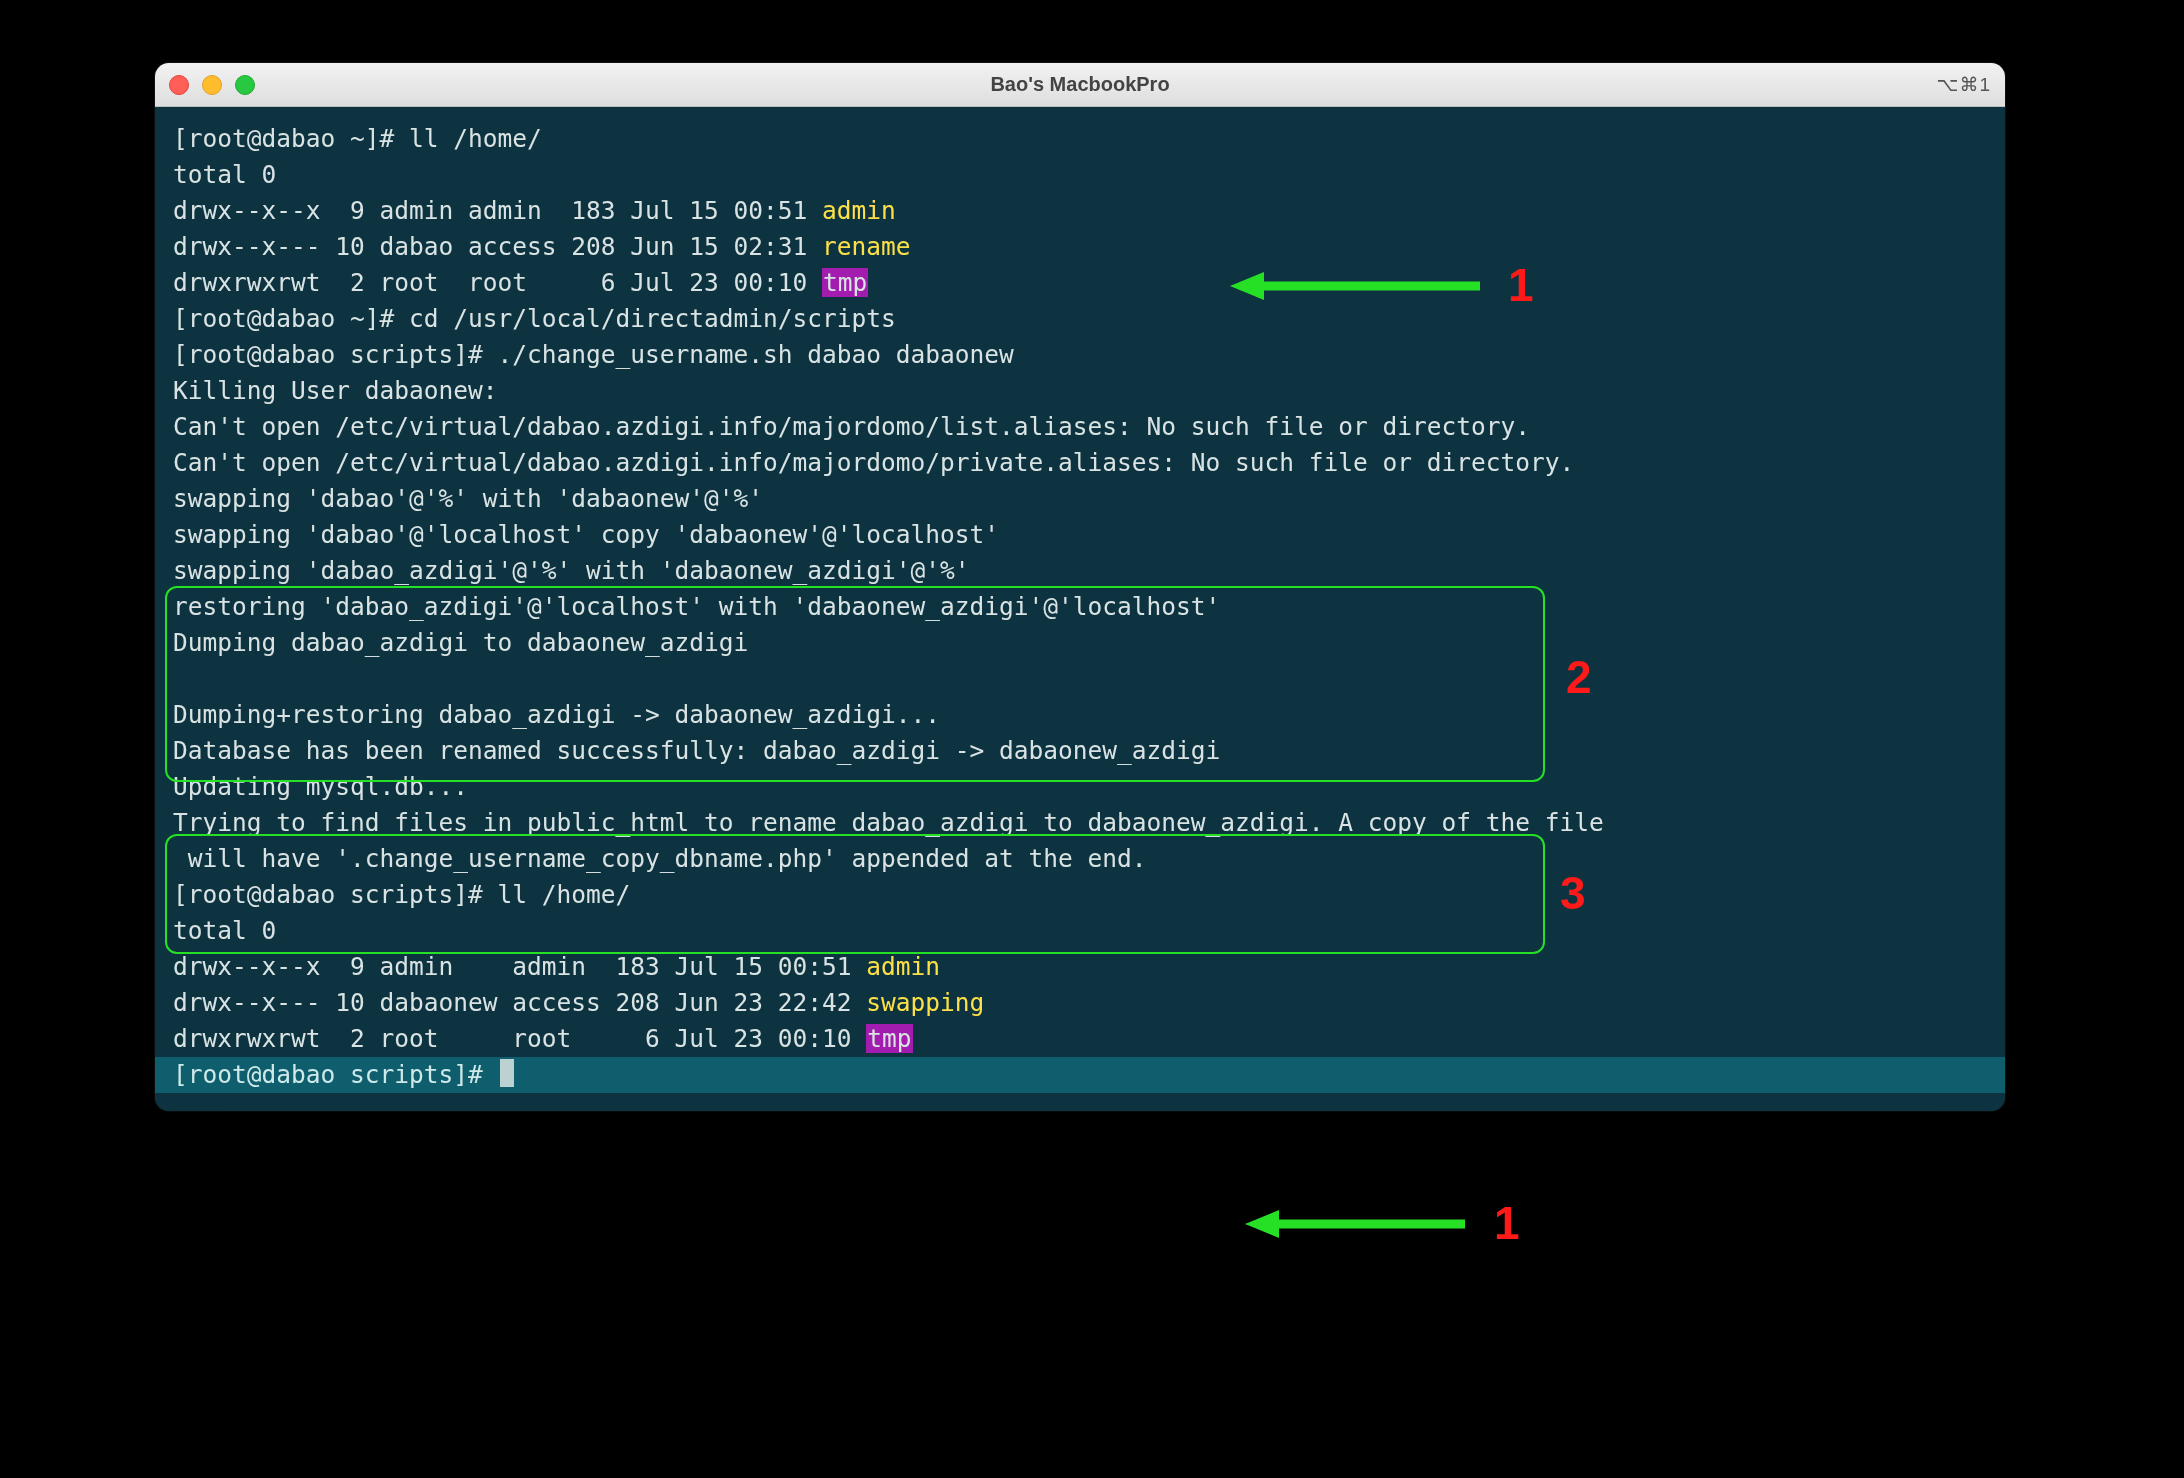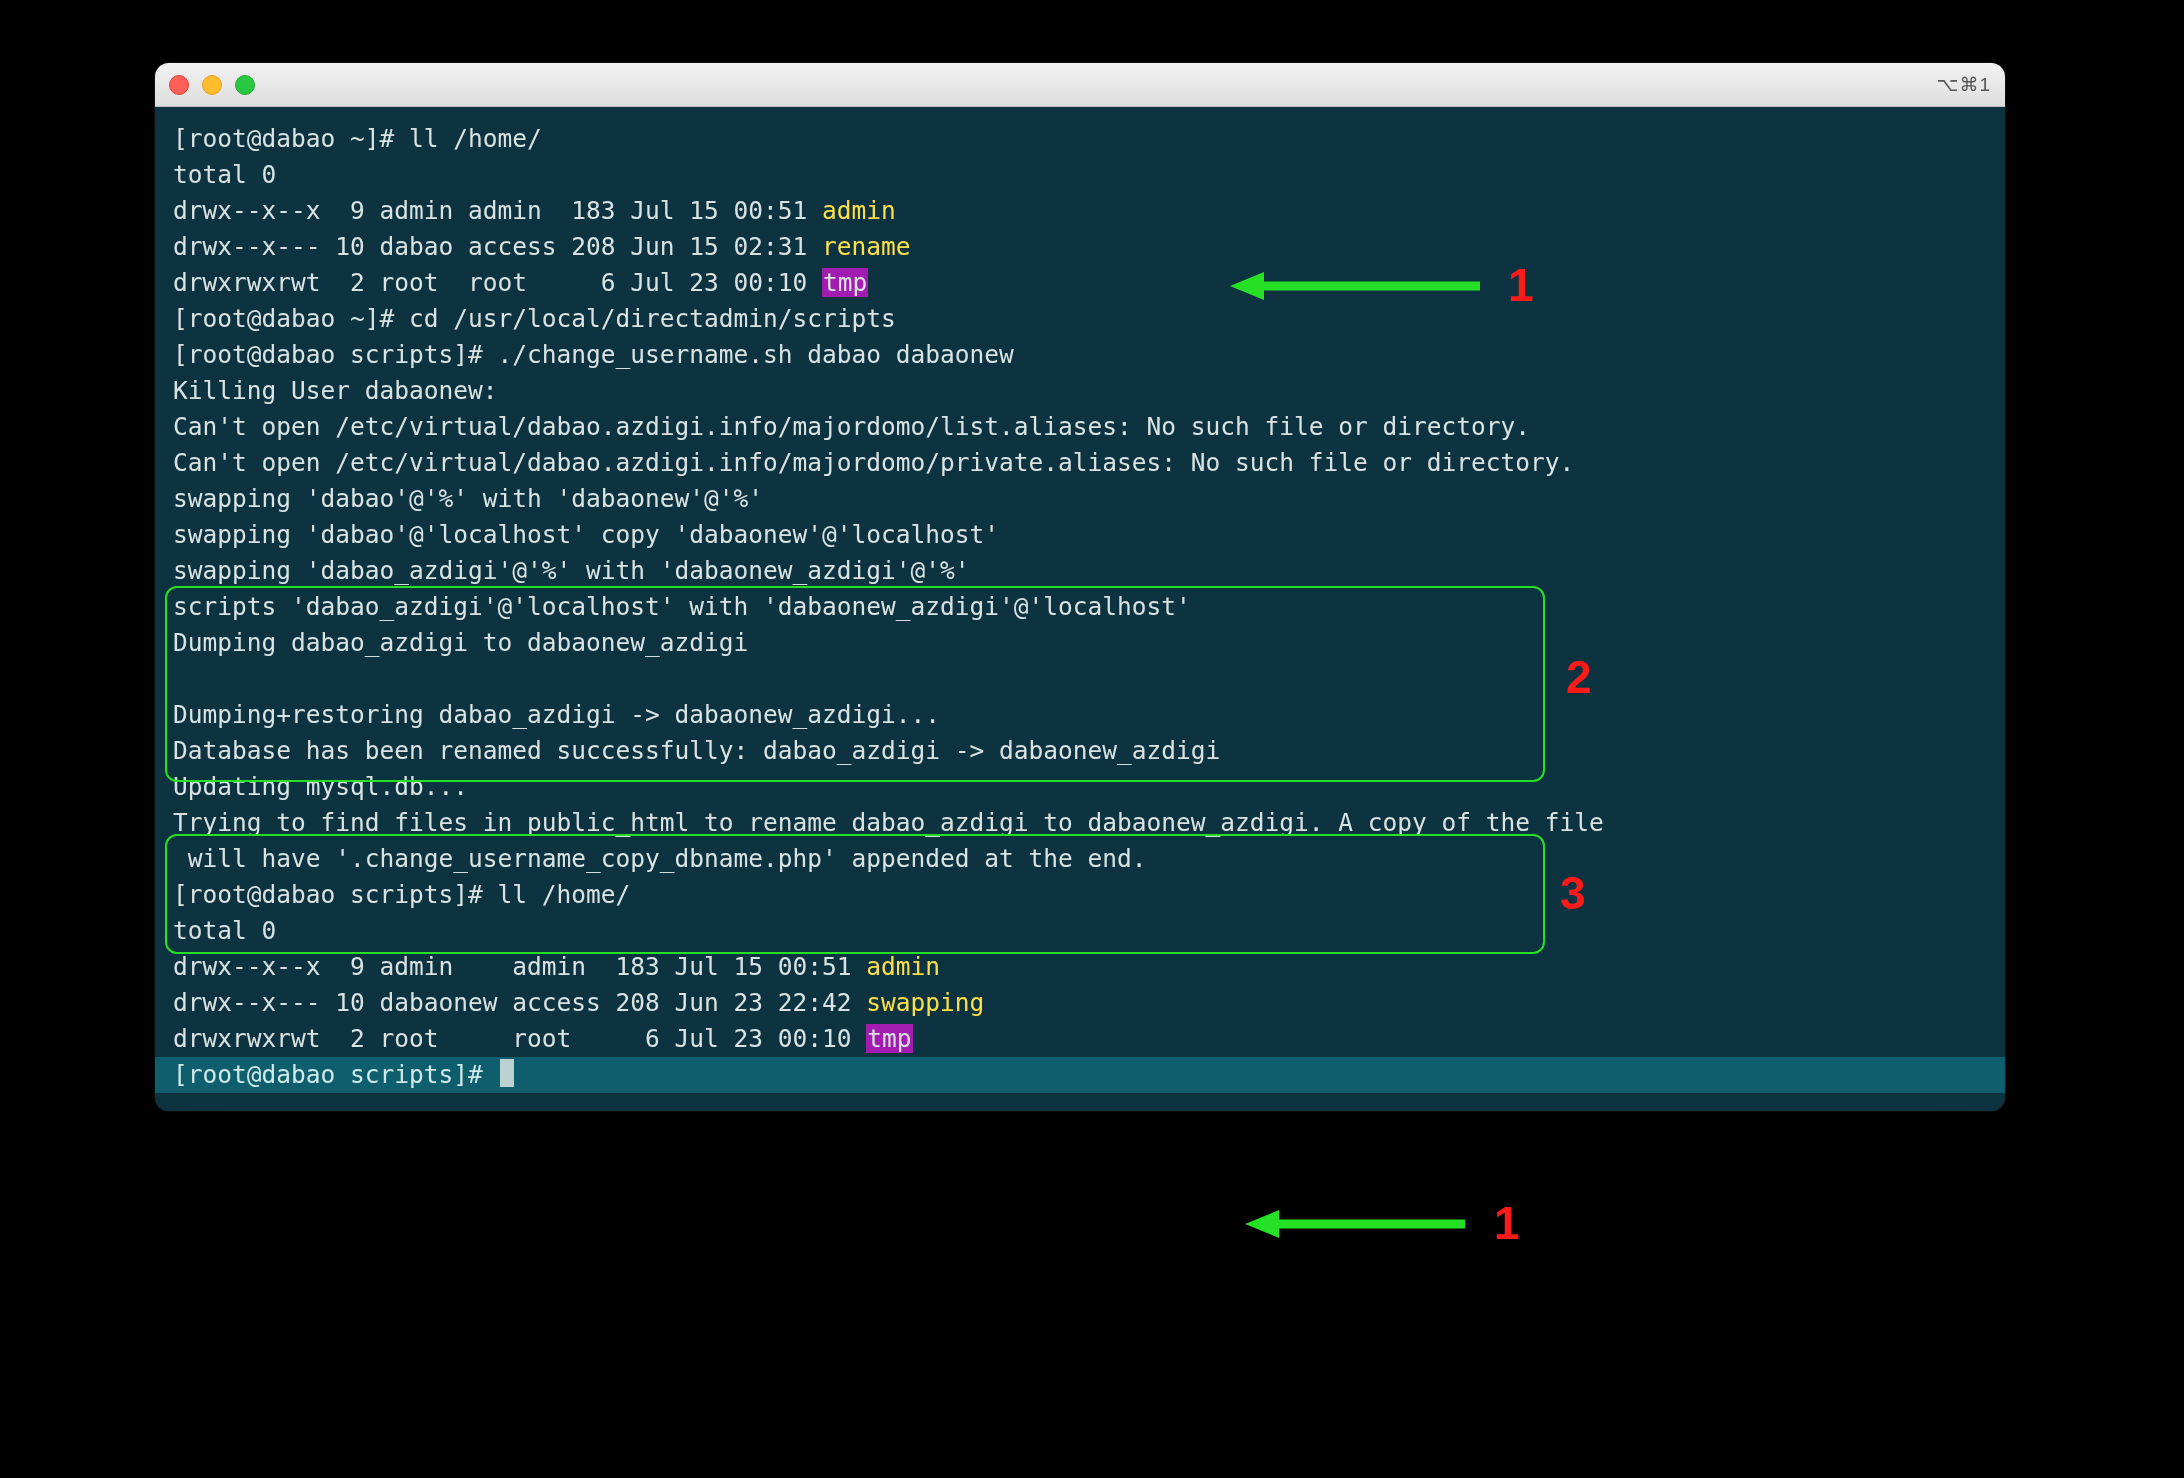--- a/index.html
+++ b/index.html
@@ -102,37 +102,38 @@
 </head>
 <body>
 
 <div class="window">
   <div class="titlebar">
     <div class="tl-buttons">
       <div class="tl-btn tl-close"></div>
       <div class="tl-btn tl-min"></div>
       <div class="tl-btn tl-max"></div>
     </div>
+    <div class="title">Bao's MacbookPro</div>
     <div class="titlebar-right">⌥⌘1</div>
   </div>
 
   <div class="term"><span>[root@dabao ~]# </span><span>ll /home/</span>
 <span>total 0</span>
 <span>drwx--x--x  9 admin admin  183 Jul 15 00:51 </span><span class="blue">admin</span>
 <span>drwx--x--- 10 dabao access 208 Jun 15 02:31 </span><span class="blue">rename</span>
 <span>drwxrwxrwt  2 root  root     6 Jul 23 00:10 </span><span class="hl-tmp">tmp</span>
 <span>[root@dabao ~]# </span><span>cd /usr/local/directadmin/scripts</span>
 <span>[root@dabao scripts]# </span><span>./change_username.sh dabao dabaonew</span>
 <span>Killing User dabaonew:</span>
 <span>Can't open /etc/virtual/dabao.azdigi.info/majordomo/list.aliases: No such file or directory.</span>
 <span>Can't open /etc/virtual/dabao.azdigi.info/majordomo/private.aliases: No such file or directory.</span>
 <span>swapping 'dabao'@'%' with 'dabaonew'@'%'</span>
 <span>swapping 'dabao'@'localhost' copy 'dabaonew'@'localhost'</span>
 <span>swapping 'dabao_azdigi'@'%' with 'dabaonew_azdigi'@'%'</span>
-<span>scripts 'dabao_azdigi'@'localhost' with 'dabaonew_azdigi'@'localhost'</span>
+<span>restoring 'dabao_azdigi'@'localhost' with 'dabaonew_azdigi'@'localhost'</span>
 <span>Dumping dabao_azdigi to dabaonew_azdigi</span>
 <span></span>
 <span>Dumping+restoring dabao_azdigi -&gt; dabaonew_azdigi...</span>
 <span>Database has been renamed successfully: dabao_azdigi -&gt; dabaonew_azdigi</span>
 <span>Updating mysql.db...</span>
 <span>Trying to find files in public_html to rename dabao_azdigi to dabaonew_azdigi. A copy of the file</span>
 <span> will have '.change_username_copy_dbname.php' appended at the end.</span>
 <span>[root@dabao scripts]# </span><span>ll /home/</span>
 <span>total 0</span>
 <span>drwx--x--x  9 admin    admin  183 Jul 15 00:51 </span><span class="blue">admin</span>

